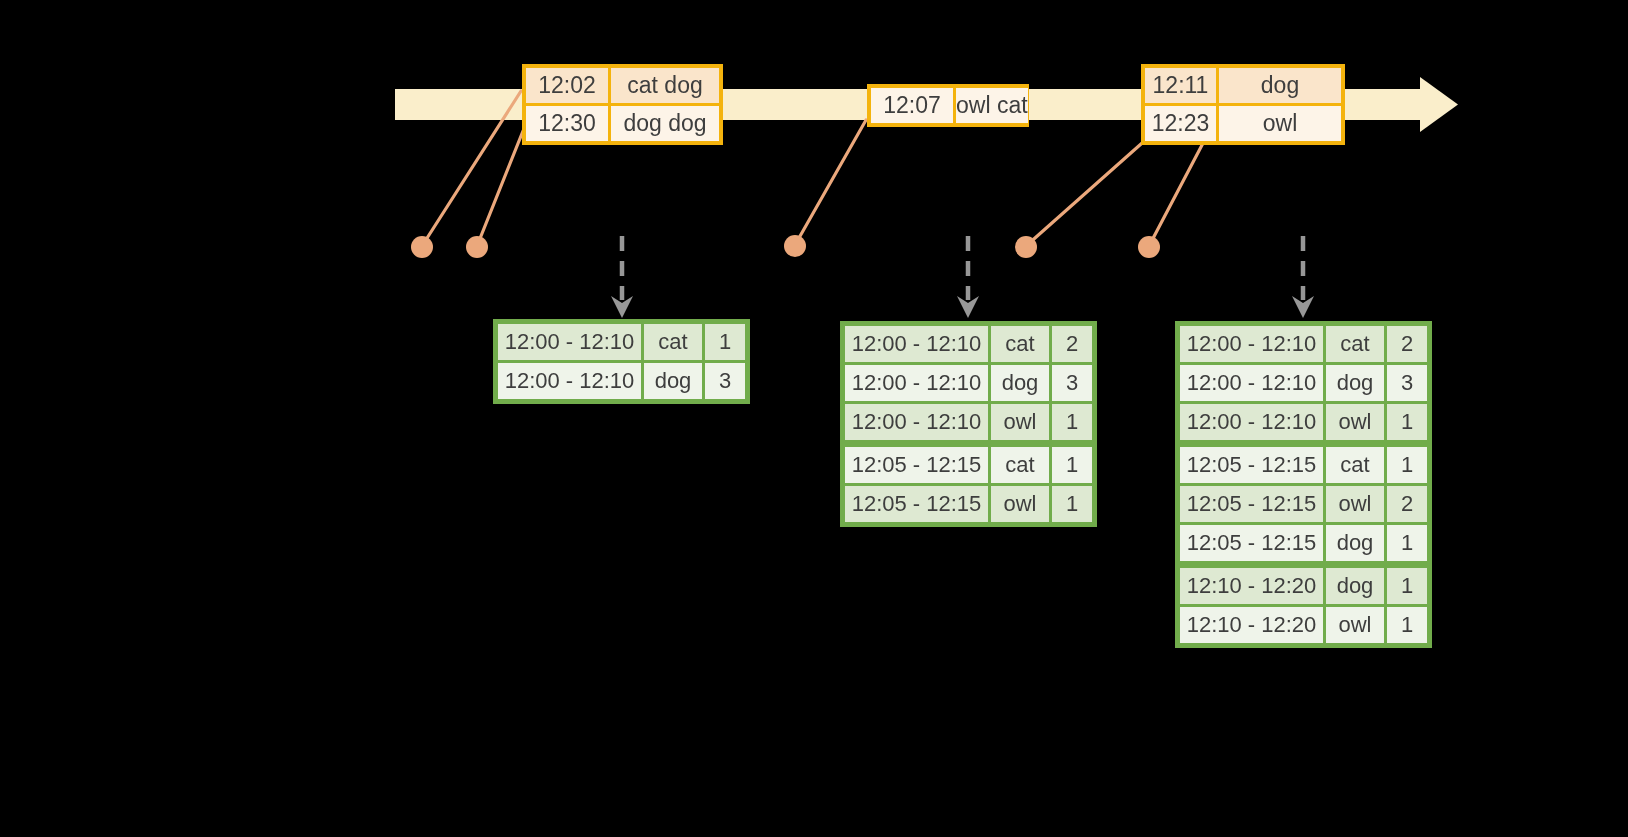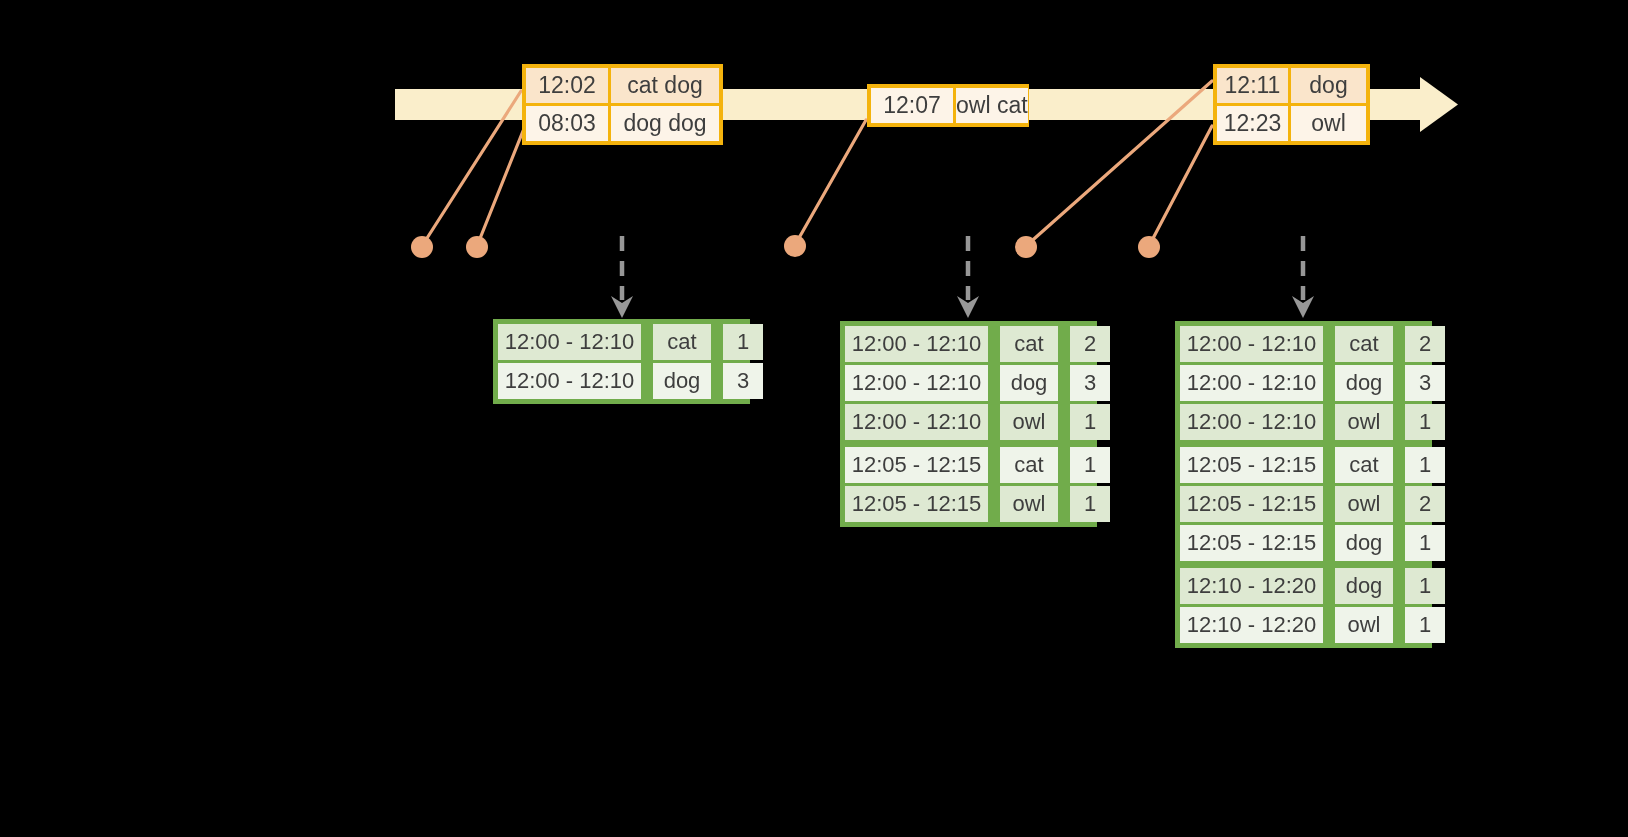--- a/index.html
+++ b/index.html
@@ -20,21 +20,21 @@
   .etable .row{display:grid;grid-template-columns:82px 1fr;gap:3px;}
   .etable--narrow .row{grid-template-columns:71px 1fr;}
   .etable .cell{height:35px;display:flex;align-items:center;justify-content:center;
     font-size:23px;color:var(--ink);white-space:nowrap;}
   .etable .dark  .cell{background:var(--event-dark);}
   .etable .light .cell{background:var(--event-light);}
 
   
   .gtable{position:absolute;background:var(--green);border:5px solid var(--green);
     display:flex;flex-direction:column;gap:3px;}
-  .gtable .row{display:grid;grid-template-columns:143px 58px 40px;gap:12px;}
+  .gtable .row{display:grid;grid-template-columns:143px 58px 40px;gap:3px;}
   .gtable .row.group-start{margin-top:4px;}
   .gtable .cell{height:36px;display:flex;align-items:center;justify-content:center;
     font-size:22px;color:var(--ink);white-space:nowrap;}
   .gtable .dark  .cell{background:var(--green-dark);}
   .gtable .light .cell{background:var(--green-light);}
 </style>
 </head>
 <body>
 
 <div class="canvas">
@@ -68,33 +68,33 @@
       <polygon points="1292,296 1303,303 1314,296 1303,318" style="fill:var(--arrow-gray)"></polygon>
     </g>
   </svg>
 
   <div class="etable" style="left:522px;top:64px;width:201px">
       <div class="row dark">
         <div class="cell cell-time">12:02</div>
         <div class="cell cell-words">cat dog</div>
       </div>
       <div class="row light">
-        <div class="cell cell-time">08:03</div>
+        <div class="cell cell-time">12:30</div>
         <div class="cell cell-words">dog dog</div>
       </div>
     </div>
 
   <div class="etable" style="left:867px;top:84px;width:162px">
       <div class="row light">
         <div class="cell cell-time">12:07</div>
         <div class="cell cell-words">owl cat</div>
       </div>
     </div>
 
-  <div class="etable etable--narrow" style="left:1213px;top:64px;width:157px">
+  <div class="etable etable--narrow" style="left:1141px;top:64px;width:204px">
       <div class="row dark">
         <div class="cell cell-time">12:11</div>
         <div class="cell cell-words">dog</div>
       </div>
       <div class="row light">
         <div class="cell cell-time">12:23</div>
         <div class="cell cell-words">owl</div>
       </div>
     </div>
 

